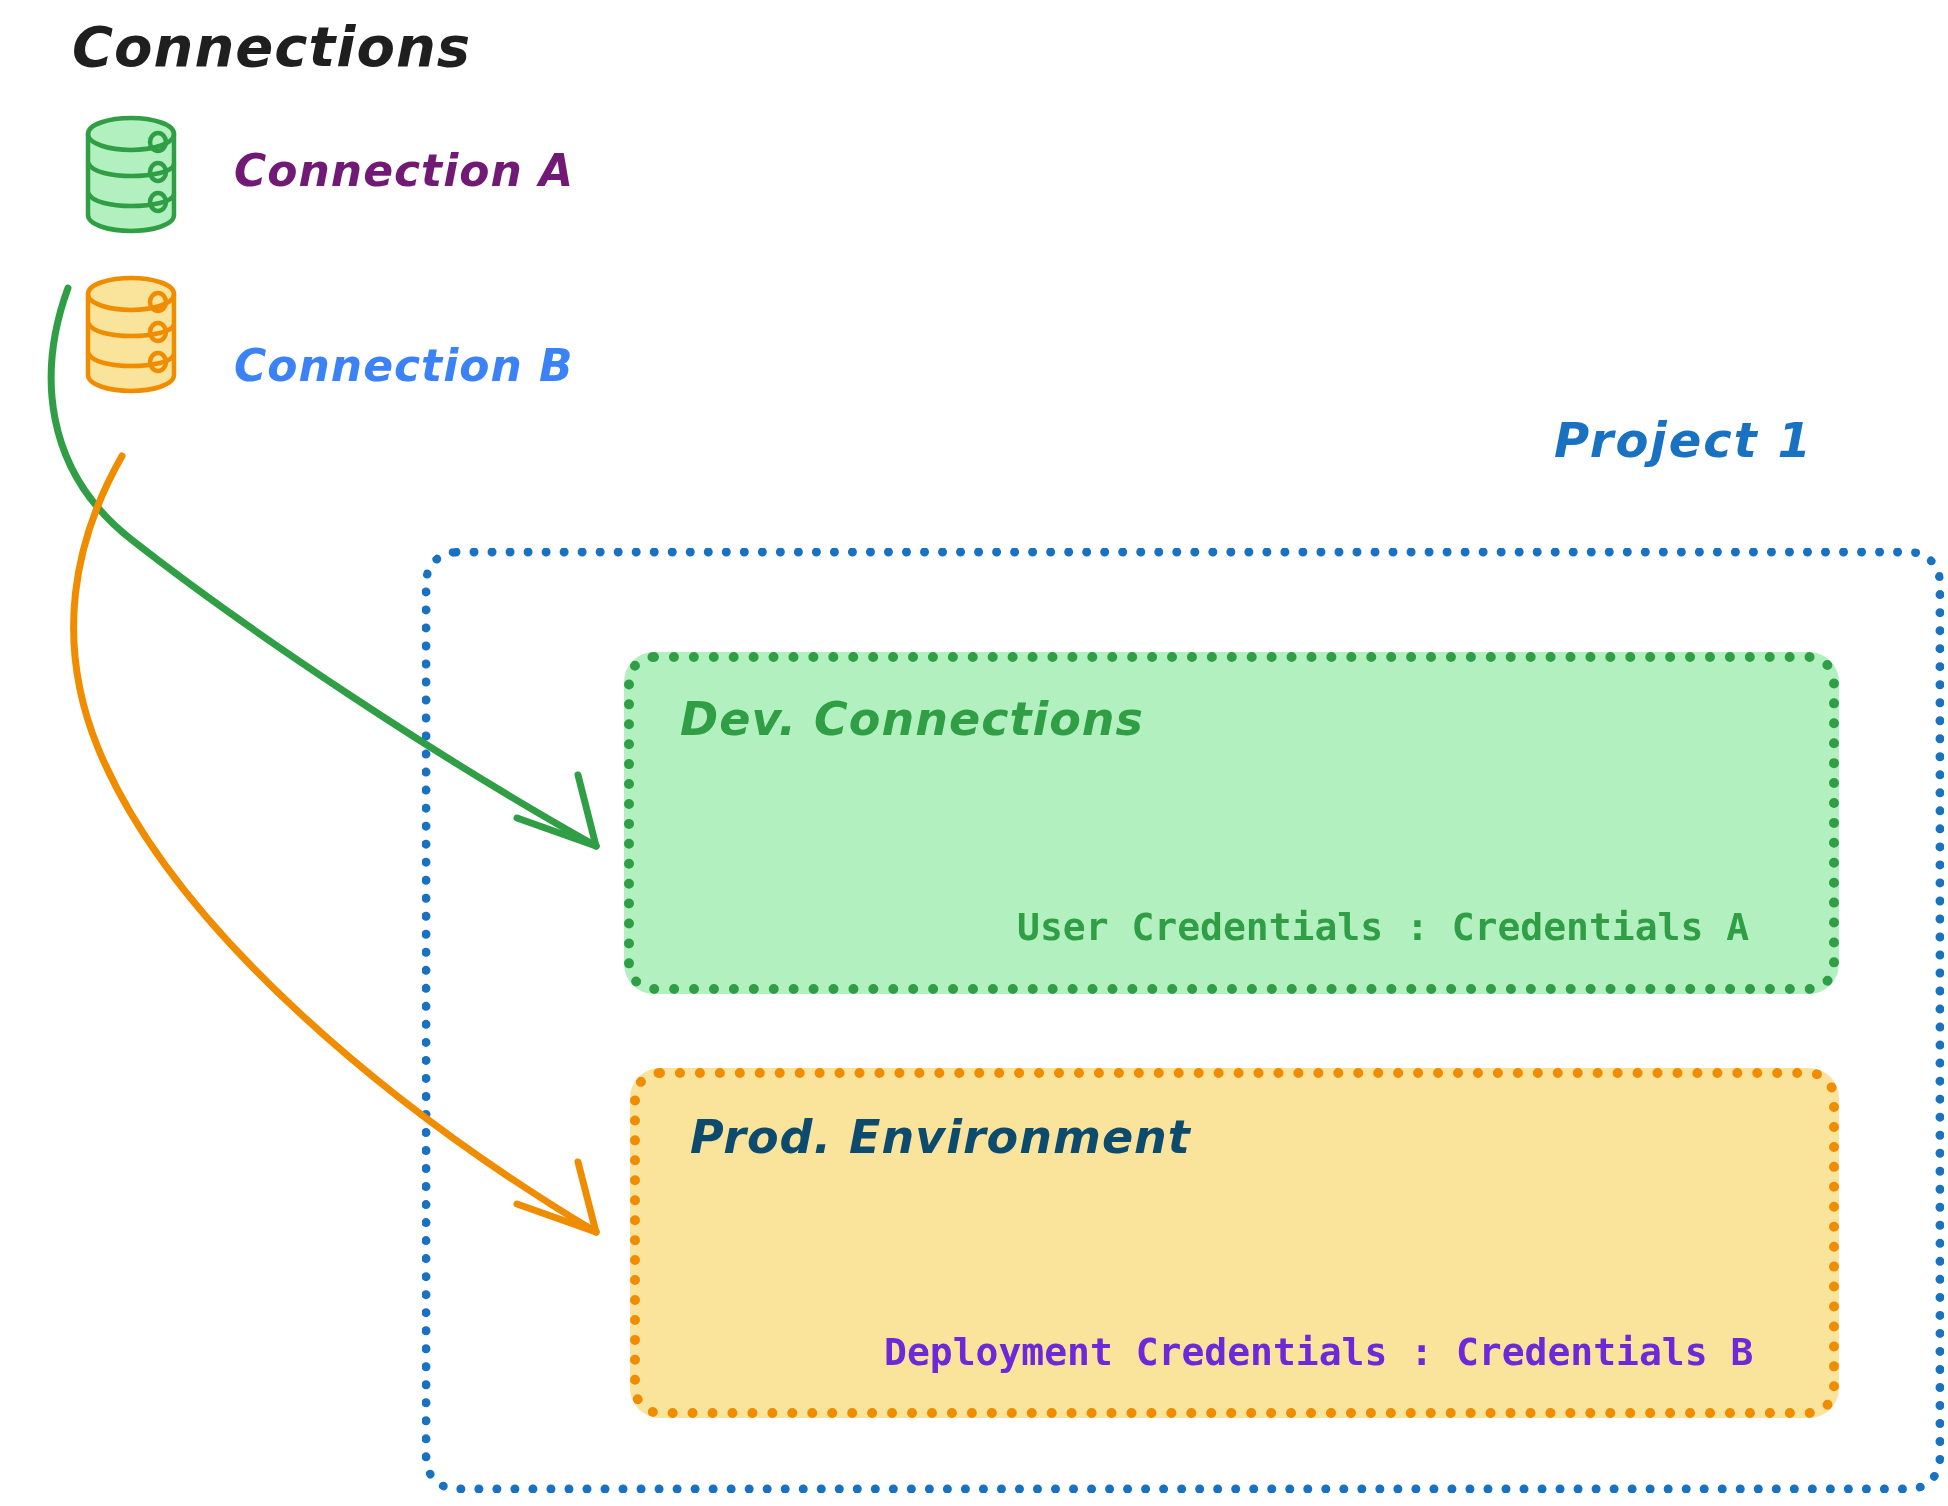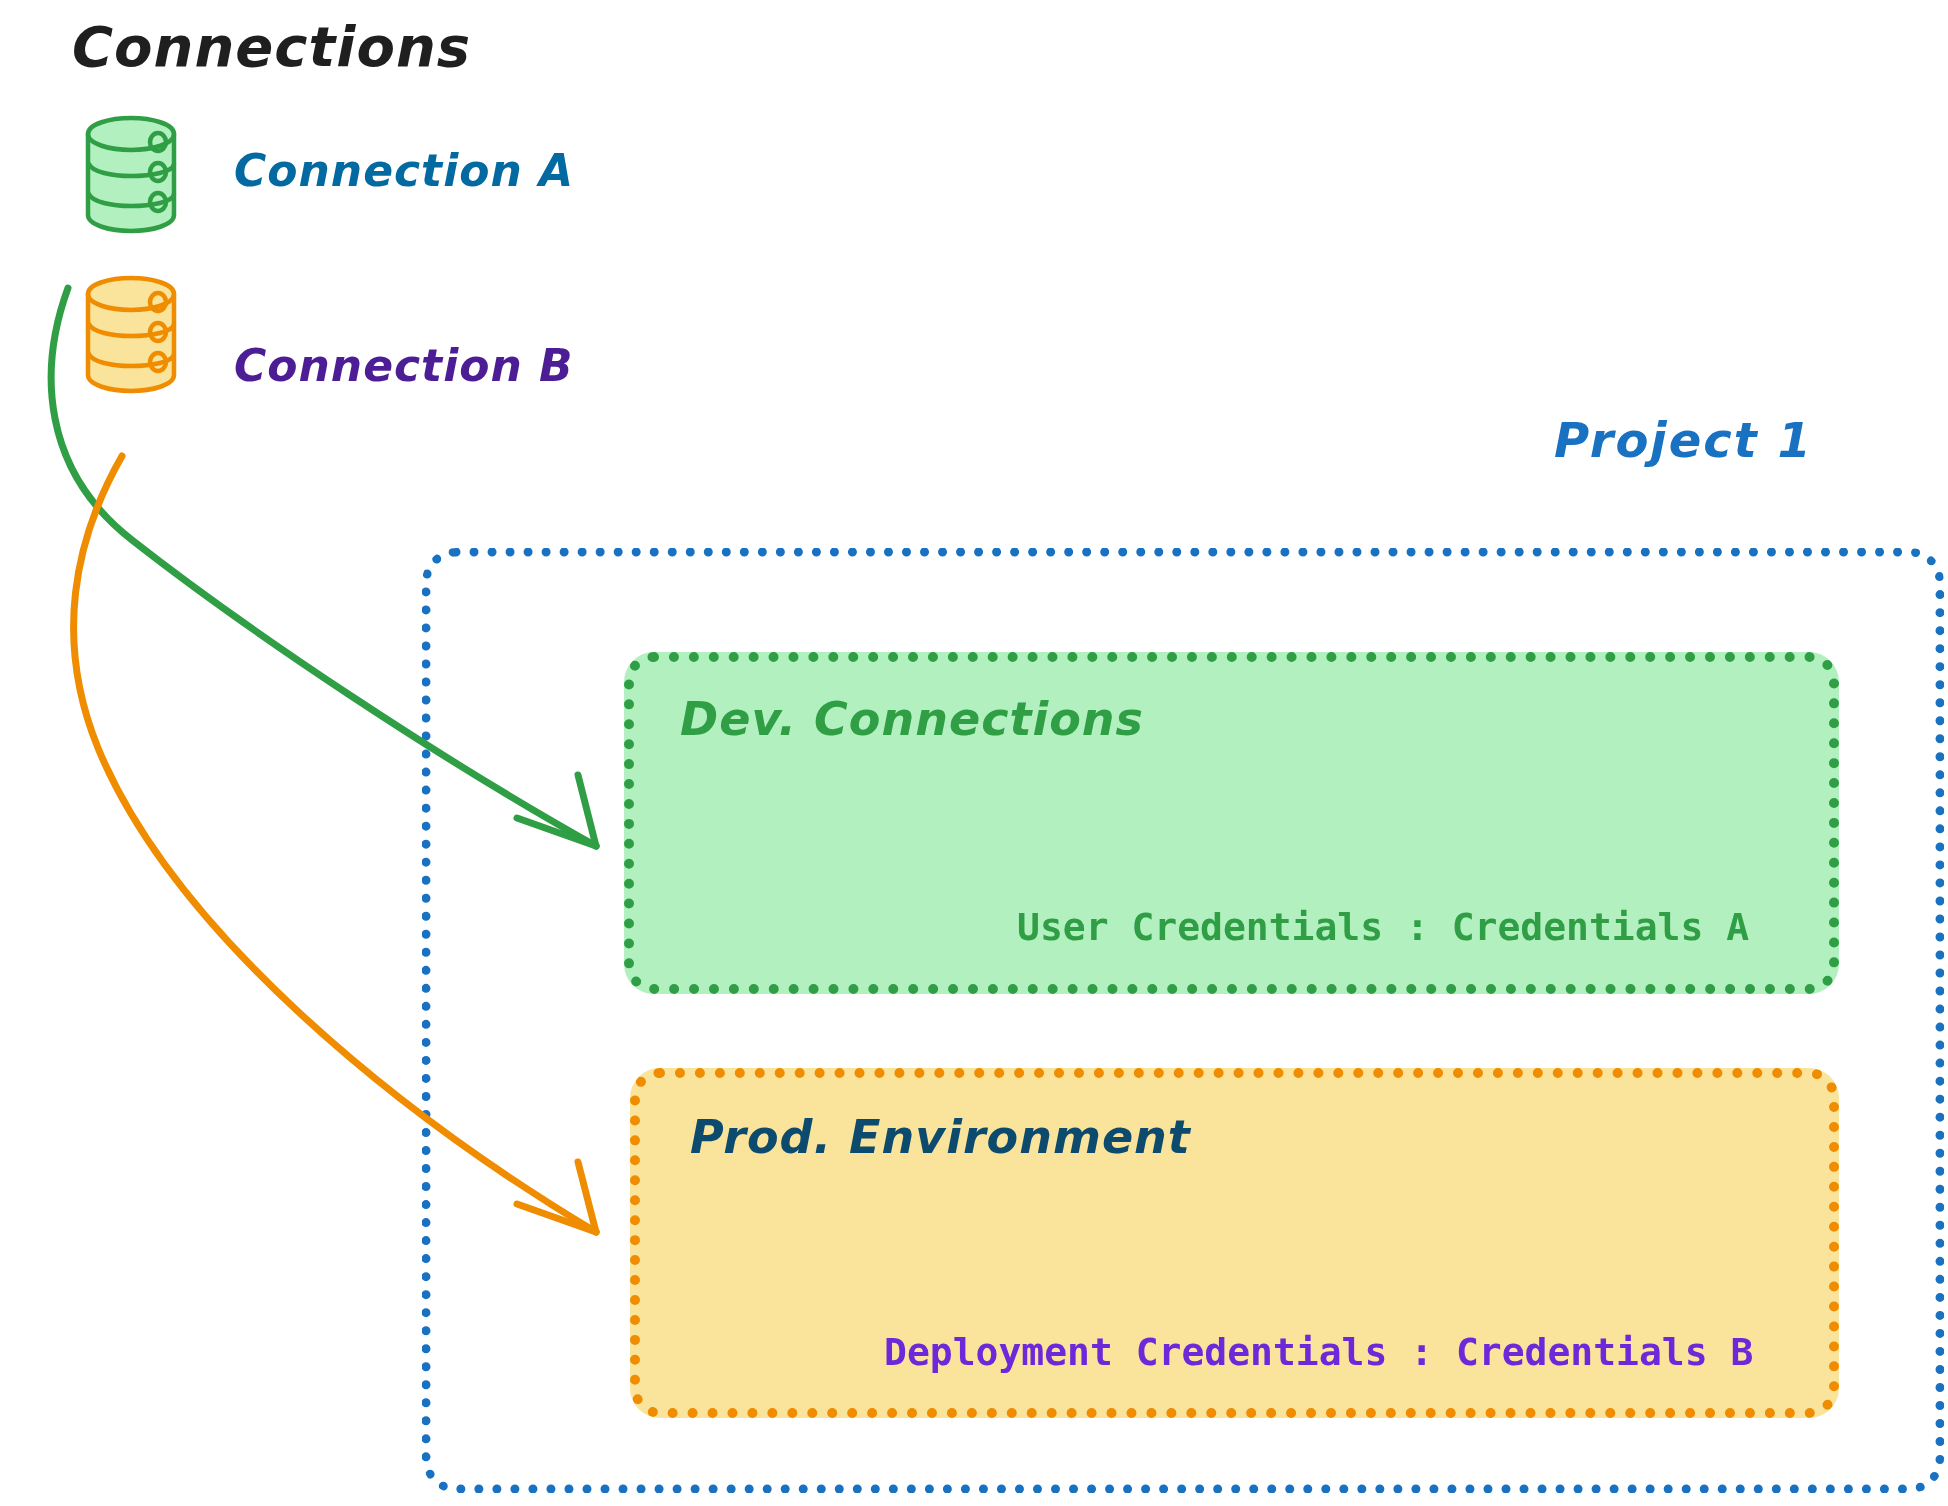--- a/index.html
+++ b/index.html
@@ -106,34 +106,34 @@
     <g fill="#b2f0c0" stroke="#2f9e44" stroke-width="4.5" stroke-linecap="round" stroke-linejoin="round">
       <path d="M10 22 C10 12, 32 6, 53 6 C74 6, 96 12, 96 22 L96 103 C96 113, 74 119, 53 119 C32 119, 10 113, 10 103 Z"></path>
       <path d="M10 22 C10 32, 32 38, 53 38 C74 38, 96 32, 96 22" fill="none"></path>
       <path d="M11 52 C14 60, 34 64, 53 64 C74 64, 95 60, 96 52" fill="none"></path>
       <path d="M11 82 C14 90, 34 94, 53 94 C74 94, 95 90, 96 82" fill="none"></path>
       <ellipse cx="80" cy="30" rx="8" ry="9" fill="none"></ellipse>
       <ellipse cx="80" cy="60" rx="8" ry="9" fill="none"></ellipse>
       <ellipse cx="80" cy="90" rx="8" ry="9" fill="none"></ellipse>
     </g>
   </svg>
-  <div class="conn-label" style="left:222px; top:145px; font-size:44px; color:#0369a1;">Connection A</div>
+  <div class="conn-label" style="left:222px; top:145px; font-size:44px; color:#701a75;">Connection A</div>
 
   <svg class="db-icon" style="left:66px; top:272px;" width="110" height="125" viewBox="0 0 110 125">
     <g fill="#fae39a" stroke="#f08c00" stroke-width="4.5" stroke-linecap="round" stroke-linejoin="round">
       <path d="M10 22 C10 12, 32 6, 53 6 C74 6, 96 12, 96 22 L96 103 C96 113, 74 119, 53 119 C32 119, 10 113, 10 103 Z"></path>
       <path d="M10 22 C10 32, 32 38, 53 38 C74 38, 96 32, 96 22" fill="none"></path>
       <path d="M11 52 C14 60, 34 64, 53 64 C74 64, 95 60, 96 52" fill="none"></path>
       <path d="M11 82 C14 90, 34 94, 53 94 C74 94, 95 90, 96 82" fill="none"></path>
       <ellipse cx="80" cy="30" rx="8" ry="9" fill="none"></ellipse>
       <ellipse cx="80" cy="60" rx="8" ry="9" fill="none"></ellipse>
       <ellipse cx="80" cy="90" rx="8" ry="9" fill="none"></ellipse>
     </g>
   </svg>
-  <div class="conn-label" style="left:222px; top:340px; font-size:44px; color:#4c1d95;">Connection B</div>
+  <div class="conn-label" style="left:222px; top:340px; font-size:44px; color:#3b82f6;">Connection B</div>
 
   <div class="project-label" style="left:1542px; top:412px; font-size:48px; color:#1971c2;">Project 1</div>
 
   <div class="project-box" style="left:410px; top:548px; width:1522px; height:945px;"></div>
 
   <div class="env-box dev" style="left:612px; top:652px; width:1215px; height:342px;"></div>
   <div class="env-title" style="left:668px; top:692px; font-size:46px; color:#2f9e44;">Dev. Connections</div>
   <div class="cred-text" style="left:1005px; top:905px; font-size:38px; color:#2f9e44;text-align:center;">User Credentials : Credentials A</div>
 
   <div class="env-box prod" style="left:618px; top:1068px; width:1209px; height:350px;"></div>

